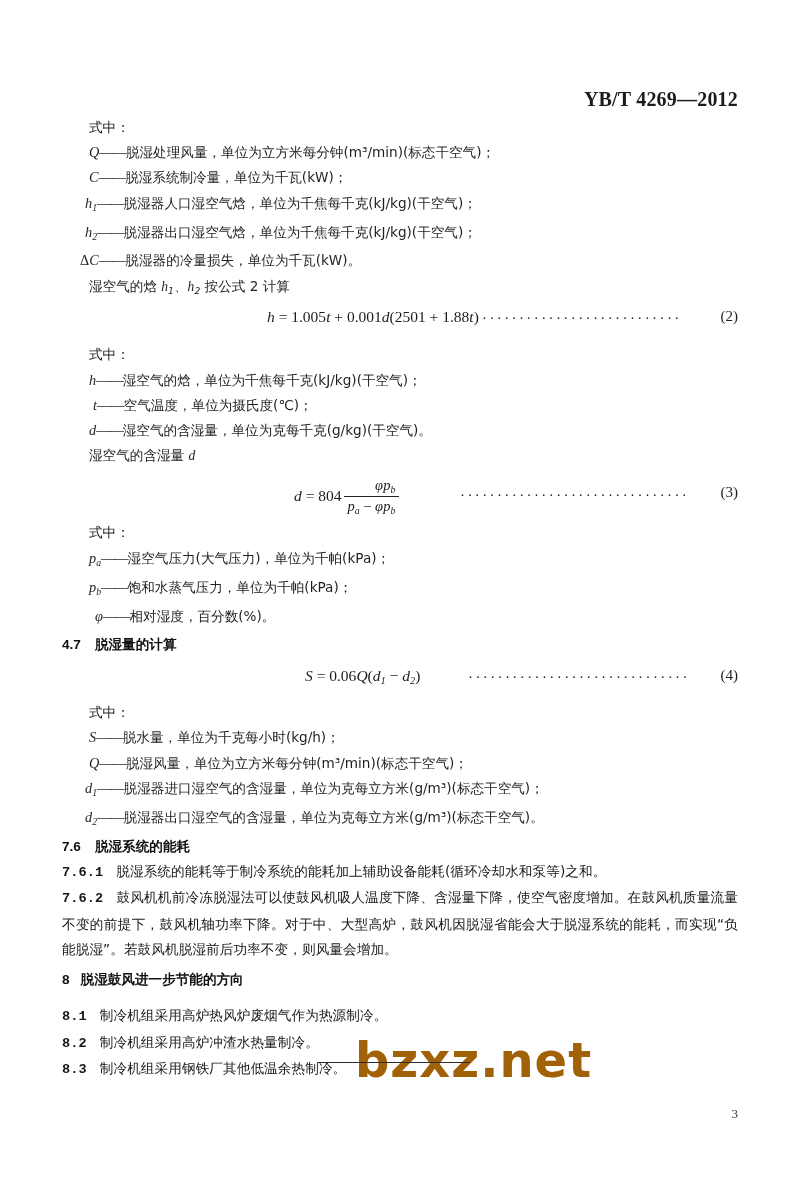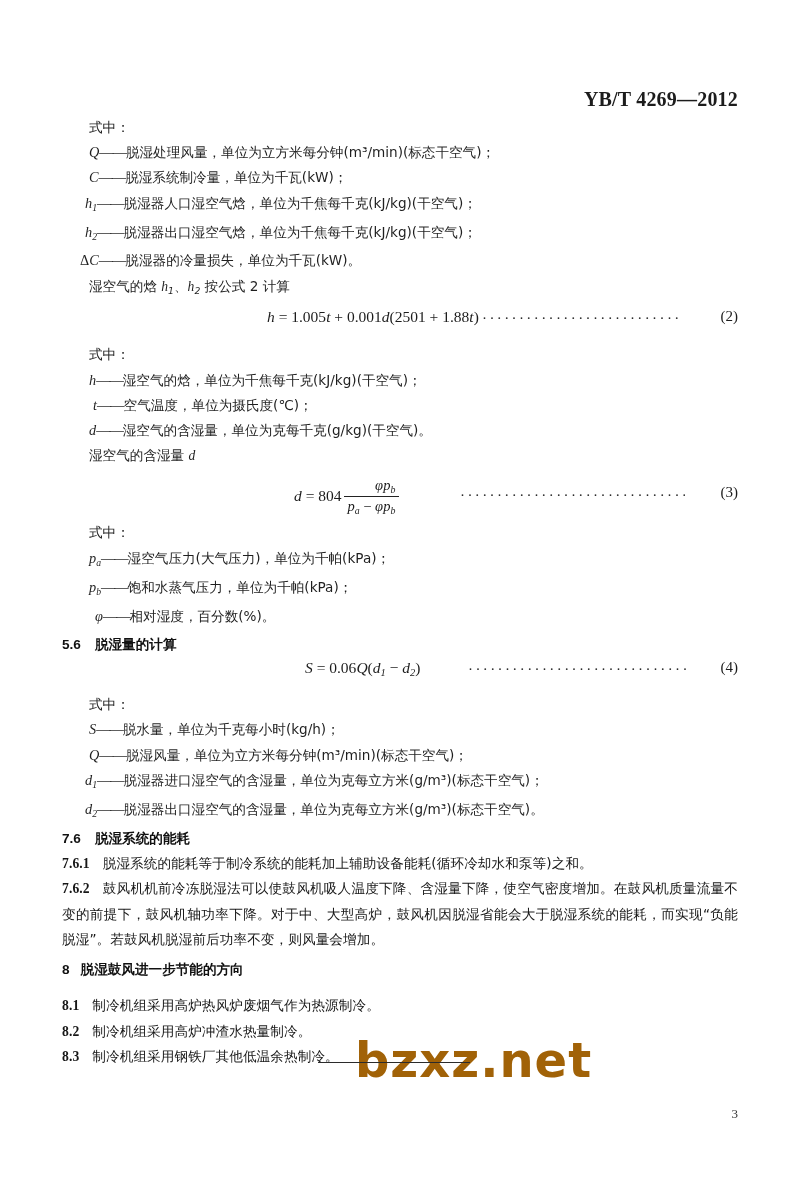--- a/index.html
+++ b/index.html
@@ -89,21 +89,21 @@
   
   .para {
     font-family: "DejaVu Sans", "Liberation Sans", sans-serif;
     font-size: 13.6px;
     line-height: 25.2px;
     text-align: justify;
     color: #171717;
     letter-spacing: 0.1px;
   }
   .para .num {
-    font-family: Liberation Serif, serif;
+    font-family: Liberation Mono, monospace;
     font-weight: bold;
   }
   .para .gap { display: inline-block; width: 13px; }
 
   
   .eq-row {
     position: relative;
     height: 30px;
     font-size: 15px;
   }
@@ -242,24 +242,24 @@
       <i class="v">p</i><span class="sub">a</span><span class="dash">——</span><span class="cjk">湿空气压力(大气压力)，单位为千帕(kPa)；</span>
     </div>
     <div class="ln indent1">
       <i class="v">p</i><span class="sub">b</span><span class="dash">——</span><span class="cjk">饱和水蒸气压力，单位为千帕(kPa)；</span>
     </div>
     <div class="ln" style="padding-left:33px">
       <i class="v">φ</i><span class="dash">——</span><span class="cjk">相对湿度，百分数(%)。</span>
     </div>
 
     <div class="head" style="margin-top:3px">
-      <span class="num">5.6</span><span class="gap"></span><span>脱湿量的计算</span>
-    </div>
-
-    <div class="eq-row" style="margin-top:2px">
+      <span class="num">4.7</span><span class="gap"></span><span>脱湿量的计算</span>
+    </div>
+
+    <div class="eq-row" style="margin-top:10px">
       <span class="eq-body" style="left:243px">
         <em class="mv">S</em> = 0.06<em class="mv">Q</em>(<em class="mv">d</em><span class="sub">1</span> − <em class="mv">d</em><span class="sub">2</span>)
       </span>
       <span class="leader" style="position:absolute; left:406px; top:2px; width:218px;">······································</span>
       <span class="eq-num">(4)</span>
     </div>
 
     <div class="ln indent1 cjk" style="margin-top:3px">式中：</div>
 
     <div class="ln indent1">

